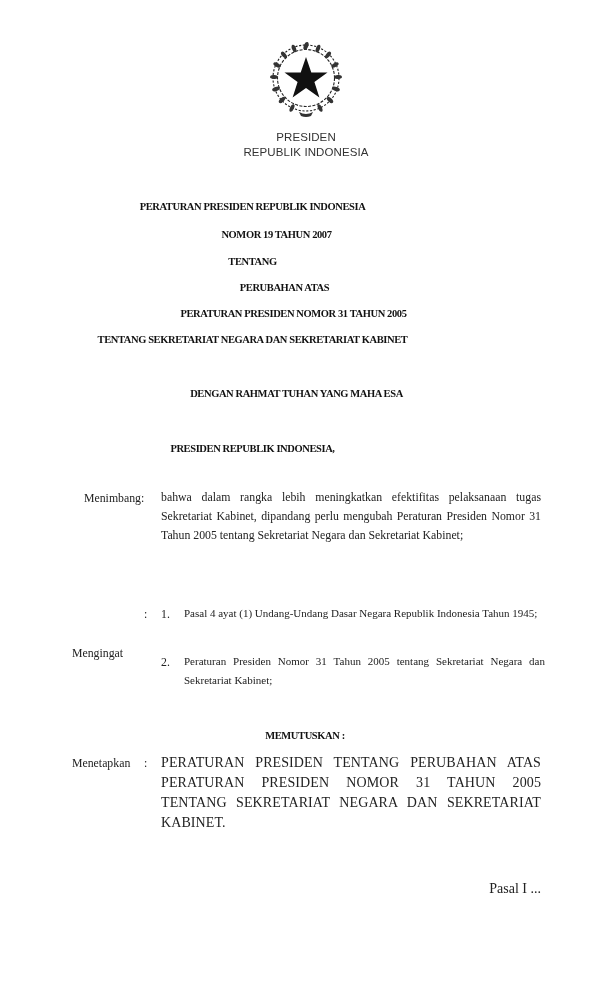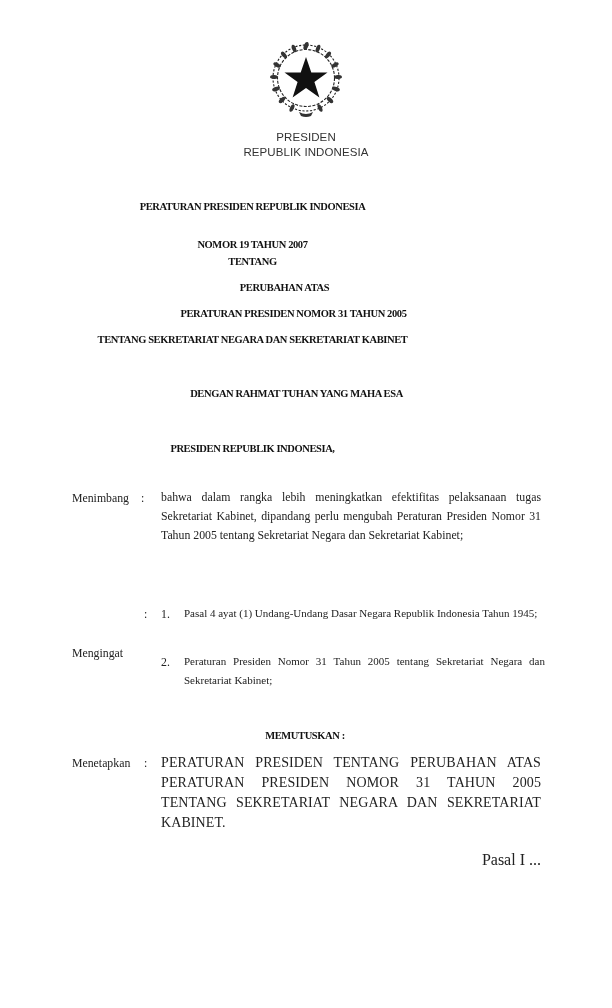--- a/index.html
+++ b/index.html
@@ -88,22 +88,22 @@
       font-size: 14px;
       line-height: 20px;
       text-align: justify;
       text-align-last: left;
       color: #222;
       letter-spacing: 0.1px;
     }
     .footer-ref {
       position: absolute;
       right: 71px;
-      top: 851px;
-      font-size: 16px;
+      top: 881px;
+      font-size: 14px;
       color: #222;
     }
   </style>
 </head>
 <body>
 
 <svg class="emblem" viewBox="0 0 80 80">
   <g fill="none" stroke="#222" stroke-width="1.1">
     <circle cx="40" cy="38" r="33" stroke-dasharray="2.2 1.6"></circle>
     <circle cx="40" cy="38" r="28.5" stroke-dasharray="3 1.4"></circle>
@@ -131,30 +131,30 @@
     <path d="M33 72 Q40 76 47 72 L45 76 Q40 78 35 76 Z"></path>
   </g>
 
   <polygon fill="#111" points="40,17 45.3,32.5 61.5,32.5 48.4,42 53.4,57.5 40,48 26.6,57.5 31.6,42 18.5,32.5 34.7,32.5"></polygon>
 </svg>
 
 <div class="letterhead lh1">PRESIDEN</div>
 <div class="letterhead lh2">REPUBLIK INDONESIA</div>
 
 <div class="title-line" style="top:201px;">PERATURAN PRESIDEN REPUBLIK INDONESIA</div>
-<div class="title-line" style="top:239px;">NOMOR  19  TAHUN  2007</div>
+<div class="title-line" style="top:229px;padding-left:24px;">NOMOR  19  TAHUN  2007</div>
 <div class="title-line" style="top:256px;">TENTANG</div>
 <div class="title-line" style="top:282px;margin-left:32px;">PERUBAHAN ATAS</div>
 <div class="title-line" style="top:308px;padding-left:41px;">PERATURAN PRESIDEN NOMOR 31 TAHUN 2005</div>
 <div class="title-line" style="top:334px;">TENTANG SEKRETARIAT NEGARA DAN SEKRETARIAT KABINET</div>
 
 <div class="title-line" style="top:388px;margin-left:44px;">DENGAN RAHMAT TUHAN YANG MAHA ESA</div>
 <div class="title-line" style="top:443px;">PRESIDEN REPUBLIK INDONESIA,</div>
 
-<div class="label" style="top:491px;">Menimbang</div>
+<div class="label" style="top:491px;margin-left:12px;">Menimbang</div>
 <div class="colon" style="left:141px; top:491px;">:</div>
 <div class="para" style="top:488px;">bahwa dalam rangka lebih meningkatkan efektifitas pelaksanaan tugas Sekretariat Kabinet, dipandang perlu mengubah Peraturan Presiden Nomor 31 Tahun 2005 tentang Sekretariat Negara dan Sekretariat Kabinet;</div>
 
 <div class="label" style="top:634px;margin-top:12px;">Mengingat</div>
 <div class="colon" style="left:144px; top:607px;">:</div>
 
 <div class="list-num" style="top:607px;">1.</div>
 <div class="list-text" style="top:604px;">Pasal 4 ayat (1) Undang-Undang Dasar Negara Republik Indonesia Tahun 1945;</div>
 
 <div class="list-num" style="top:655px;">2.</div>

